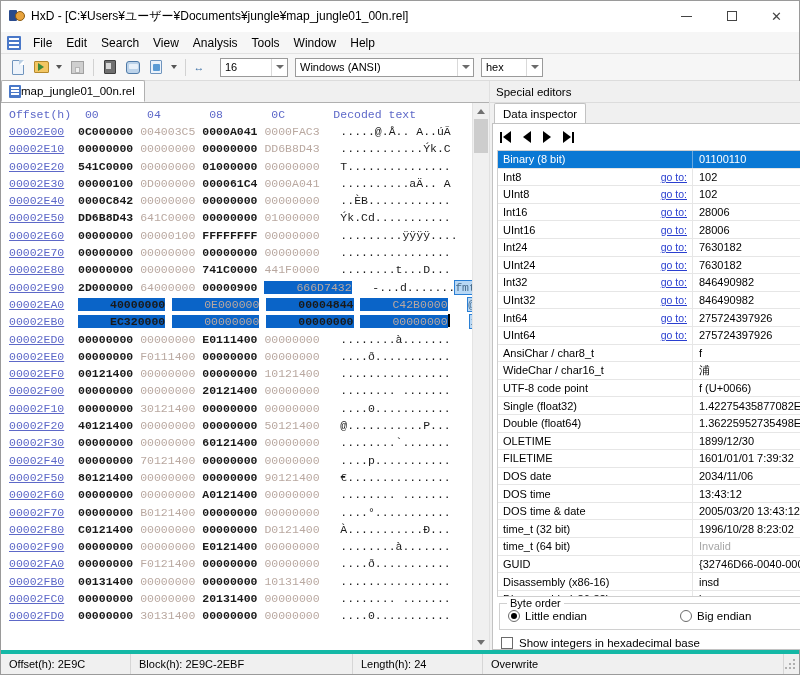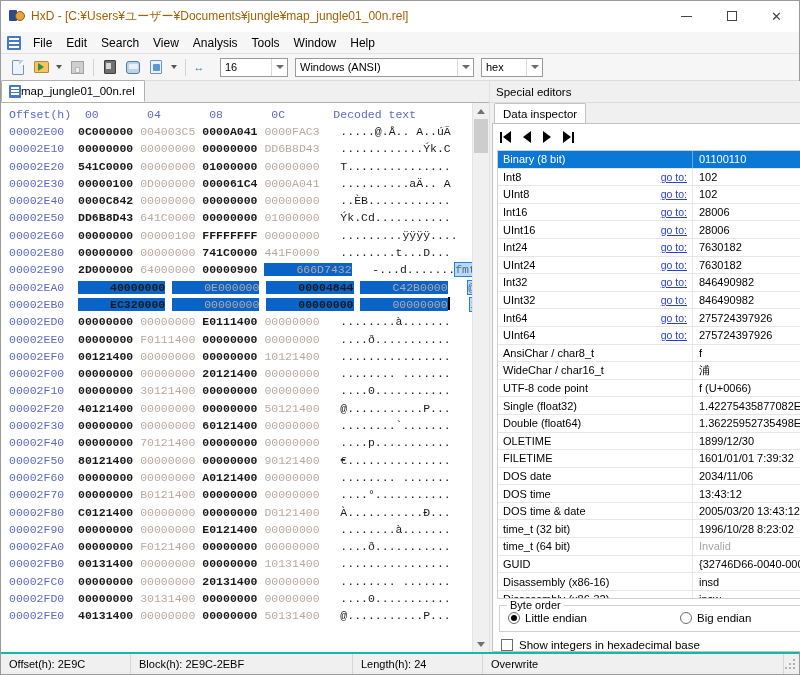--- a/index.html
+++ b/index.html
@@ -11,21 +11,21 @@
   .app{position:relative;width:800px;height:675px;background:#ffffff;
        border:1px solid #9a9a9a;box-sizing:border-box;display:flex;flex-direction:column;}
 
   
   .titlebar{height:30px;flex:0 0 30px;background:#ffffff;display:flex;align-items:center;
             border-bottom:1px solid #ffffff;}
   .tb-icon{width:16px;height:16px;margin:0 6px 0 8px;position:relative;flex:0 0 16px;}
   .tb-icon .sq{position:absolute;left:0;top:2px;width:8px;height:11px;background:#2a4b8d;border-radius:1px;}
   .tb-icon .ci{position:absolute;left:6px;top:3px;width:10px;height:10px;border-radius:50%;
                background:#e8a33d;border:1px solid #8a5a12;box-sizing:border-box;}
-  .tb-title{font-size:12px;color:#a16207;white-space:nowrap;overflow:hidden;}
+  .tb-title{font-size:12px;color:#000000;white-space:nowrap;overflow:hidden;}
   .wctrls{margin-left:auto;display:flex;height:30px;}
   .wbtn{width:45px;height:30px;display:flex;align-items:center;justify-content:center;color:#444;}
   .glyph-min{width:11px;height:1px;background:#444;}
   .glyph-max{width:10px;height:10px;border:1px solid #444;box-sizing:border-box;}
   .glyph-close{font-size:13px;line-height:1;font-family:"DejaVu Sans",sans-serif;}
 
   
   .menubar{height:21px;flex:0 0 21px;display:flex;align-items:center;background:#f6f6f6;
            border-bottom:1px solid #e2e2e2;padding-left:4px;}
   .mm-icon{width:14px;height:14px;margin:0 5px 0 2px;position:relative;flex:0 0 14px;}
@@ -85,21 +85,21 @@
   .dtab .fi:after{content:"";position:absolute;left:2px;top:2px;right:2px;height:2px;background:#fff;
                   box-shadow:0 3px 0 #fff,0 6px 0 #fff;}
 
   
   .hexwrap{flex:1;display:flex;min-height:0;background:#fff;}
   .hexarea{flex:1;min-width:0;overflow:hidden;background:#fff;padding-left:8px;}
   .hexhdr{font-family:"Liberation Mono","DejaVu Sans Mono",monospace;font-size:11.5px;color:#5d68c8;
           height:17px;line-height:17px;white-space:pre;padding-top:3px;}
   .hexrow{font-family:"Liberation Mono","DejaVu Sans Mono",monospace;font-size:11.5px;
           height:17.3px;line-height:17.3px;white-space:pre;}
-  .off{color:#5d68c8;}
+  .off{color:#5d68c8;text-decoration:underline;}
   .g{display:inline;}
   .g.dim{color:#b9a8a0;}
   .g.bold{color:#1a1a1a;font-weight:bold;}
   .txt{color:#1a1a1a;}
   .sel{background:#0a64c8;color:#ffffff;padding-left:32px;}
   .selt{background:#b8d8f5;color:#4a6d8c;outline:1px solid #2a7fd4;}
   .caretbar{display:inline-block;width:2px;height:13px;background:#000;vertical-align:-2px;}
 
   
   .vsb{width:16px;flex:0 0 16px;background:#f0f0f0;border-left:1px solid #e4e4e4;
@@ -141,21 +141,21 @@
   .radio{display:flex;align-items:flex-end;gap:5px;font-size:11.5px;}
   .radio.r2{margin-left:93px;}
   .rdot{width:12px;height:12px;border-radius:50%;border:1px solid #6b6b6b;background:#fff;
         display:flex;align-items:center;justify-content:center;box-sizing:border-box;}
   .rdot i{width:6px;height:6px;border-radius:50%;background:#000;display:none;}
   .rdot.on i{display:block;}
   .chkline{display:flex;align-items:center;gap:6px;margin:7px 0 0 8px;font-size:11.5px;}
   .chk{width:12px;height:12px;border:1px solid #6b6b6b;background:#fff;box-sizing:border-box;}
 
   
-  .status{height:20px;flex:0 0 20px;background:#f0f0f0;border-top:2px solid #14b8a6;display:flex;
+  .status{height:20px;flex:0 0 20px;background:#f0f0f0;border-top:4px solid #14b8a6;display:flex;
           align-items:center;font-size:11px;}
   .st{padding-left:8px;border-right:1px solid #d6d6d6;height:20px;line-height:20px;box-sizing:border-box;
       white-space:nowrap;overflow:hidden;}
   .st1{width:130px;flex:0 0 130px;}
   .st2{width:222px;flex:0 0 222px;}
   .st3{width:130px;flex:0 0 130px;}
   .st4{flex:1;}
   .grip{width:12px;height:12px;margin-left:auto;margin-right:3px;position:relative;}
   .grip:before{content:"";position:absolute;right:1px;bottom:1px;width:2px;height:2px;background:#b0b0b0;
     box-shadow:-4px 0 0 #b0b0b0,-8px 0 0 #b0b0b0,0 -4px 0 #b0b0b0,-4px -4px 0 #b0b0b0,0 -8px 0 #b0b0b0;}
@@ -259,20 +259,21 @@
         <div class="hexarea">
           <div class="hexhdr"><span id="hdr">Offset(h)  00       04       08       0C       Decoded text</span></div>
           <div id="hexrows">
               <div class="hexrow"><span class="off">00002E00</span>  <span class="g bold">0C000000</span> <span class="g dim">004003C5</span> <span class="g bold">0000A041</span> <span class="g dim">0000FAC3</span>   <span class="txt">.....@.Å.. A..úÃ</span></div>
               <div class="hexrow"><span class="off">00002E10</span>  <span class="g bold">00000000</span> <span class="g dim">00000000</span> <span class="g bold">00000000</span> <span class="g dim">DD6B8D43</span>   <span class="txt">............Ýk.C</span></div>
               <div class="hexrow"><span class="off">00002E20</span>  <span class="g bold">541C0000</span> <span class="g dim">00000000</span> <span class="g bold">01000000</span> <span class="g dim">00000000</span>   <span class="txt">T...............</span></div>
               <div class="hexrow"><span class="off">00002E30</span>  <span class="g bold">00000100</span> <span class="g dim">0D000000</span> <span class="g bold">000061C4</span> <span class="g dim">0000A041</span>   <span class="txt">..........aÄ.. A</span></div>
               <div class="hexrow"><span class="off">00002E40</span>  <span class="g bold">0000C842</span> <span class="g dim">00000000</span> <span class="g bold">00000000</span> <span class="g dim">00000000</span>   <span class="txt">..ÈB............</span></div>
               <div class="hexrow"><span class="off">00002E50</span>  <span class="g bold">DD6B8D43</span> <span class="g dim">641C0000</span> <span class="g bold">00000000</span> <span class="g dim">01000000</span>   <span class="txt">Ýk.Cd...........</span></div>
               <div class="hexrow"><span class="off">00002E60</span>  <span class="g bold">00000000</span> <span class="g dim">00000100</span> <span class="g bold">FFFFFFFF</span> <span class="g dim">00000000</span>   <span class="txt">.........ÿÿÿÿ....</span></div>
+              <div class="hexrow"><span class="off">00002E70</span>  <span class="g bold">00000000</span> <span class="g dim">00000000</span> <span class="g bold">00000000</span> <span class="g dim">00000000</span>   <span class="txt">................</span></div>
               <div class="hexrow"><span class="off">00002E80</span>  <span class="g bold">00000000</span> <span class="g dim">00000000</span> <span class="g bold">741C0000</span> <span class="g dim">441F0000</span>   <span class="txt">........t...D...</span></div>
               <div class="hexrow"><span class="off">00002E90</span>  <span class="g bold">2D000000</span> <span class="g dim">64000000</span> <span class="g bold">00000900</span> <span class="g dim sel">666D7432</span>   <span class="txt">-...d.......</span><span class="txt selt">fmt2</span></div>
               <div class="hexrow"><span class="off">00002EA0</span>  <span class="g bold sel">40000000</span> <span class="g dim sel">0E000000</span> <span class="g bold sel">00004844</span> <span class="g dim sel">C42B0000</span>   <span class="txt selt">@.........HDÄ+..</span></div>
               <div class="hexrow"><span class="off">00002EB0</span>  <span class="g bold sel">EC320000</span> <span class="g dim sel">00000000</span> <span class="g bold sel">00000000</span> <span class="g dim sel">00000000</span><span class="caretbar"></span>   <span class="txt selt">ì2..............</span></div>
               <div class="hexrow"><span class="off">00002ED0</span>  <span class="g bold">00000000</span> <span class="g dim">00000000</span> <span class="g bold">E0111400</span> <span class="g dim">00000000</span>   <span class="txt">........à.......</span></div>
               <div class="hexrow"><span class="off">00002EE0</span>  <span class="g bold">00000000</span> <span class="g dim">F0111400</span> <span class="g bold">00000000</span> <span class="g dim">00000000</span>   <span class="txt">....ð...........</span></div>
               <div class="hexrow"><span class="off">00002EF0</span>  <span class="g bold">00121400</span> <span class="g dim">00000000</span> <span class="g bold">00000000</span> <span class="g dim">10121400</span>   <span class="txt">................</span></div>
               <div class="hexrow"><span class="off">00002F00</span>  <span class="g bold">00000000</span> <span class="g dim">00000000</span> <span class="g bold">20121400</span> <span class="g dim">00000000</span>   <span class="txt">........ .......</span></div>
               <div class="hexrow"><span class="off">00002F10</span>  <span class="g bold">00000000</span> <span class="g dim">30121400</span> <span class="g bold">00000000</span> <span class="g dim">00000000</span>   <span class="txt">....0...........</span></div>
               <div class="hexrow"><span class="off">00002F20</span>  <span class="g bold">40121400</span> <span class="g dim">00000000</span> <span class="g bold">00000000</span> <span class="g dim">50121400</span>   <span class="txt">@...........P...</span></div>
@@ -280,21 +281,20 @@
               <div class="hexrow"><span class="off">00002F40</span>  <span class="g bold">00000000</span> <span class="g dim">70121400</span> <span class="g bold">00000000</span> <span class="g dim">00000000</span>   <span class="txt">....p...........</span></div>
               <div class="hexrow"><span class="off">00002F50</span>  <span class="g bold">80121400</span> <span class="g dim">00000000</span> <span class="g bold">00000000</span> <span class="g dim">90121400</span>   <span class="txt">€...............</span></div>
               <div class="hexrow"><span class="off">00002F60</span>  <span class="g bold">00000000</span> <span class="g dim">00000000</span> <span class="g bold">A0121400</span> <span class="g dim">00000000</span>   <span class="txt">........ .......</span></div>
               <div class="hexrow"><span class="off">00002F70</span>  <span class="g bold">00000000</span> <span class="g dim">B0121400</span> <span class="g bold">00000000</span> <span class="g dim">00000000</span>   <span class="txt">....°...........</span></div>
               <div class="hexrow"><span class="off">00002F80</span>  <span class="g bold">C0121400</span> <span class="g dim">00000000</span> <span class="g bold">00000000</span> <span class="g dim">D0121400</span>   <span class="txt">À...........Ð...</span></div>
               <div class="hexrow"><span class="off">00002F90</span>  <span class="g bold">00000000</span> <span class="g dim">00000000</span> <span class="g bold">E0121400</span> <span class="g dim">00000000</span>   <span class="txt">........à.......</span></div>
               <div class="hexrow"><span class="off">00002FA0</span>  <span class="g bold">00000000</span> <span class="g dim">F0121400</span> <span class="g bold">00000000</span> <span class="g dim">00000000</span>   <span class="txt">....ð...........</span></div>
               <div class="hexrow"><span class="off">00002FB0</span>  <span class="g bold">00131400</span> <span class="g dim">00000000</span> <span class="g bold">00000000</span> <span class="g dim">10131400</span>   <span class="txt">................</span></div>
               <div class="hexrow"><span class="off">00002FC0</span>  <span class="g bold">00000000</span> <span class="g dim">00000000</span> <span class="g bold">20131400</span> <span class="g dim">00000000</span>   <span class="txt">........ .......</span></div>
               <div class="hexrow"><span class="off">00002FD0</span>  <span class="g bold">00000000</span> <span class="g dim">30131400</span> <span class="g bold">00000000</span> <span class="g dim">00000000</span>   <span class="txt">....0...........</span></div>
-              <div class="hexrow"><span class="off">00002FE0</span>  <span class="g bold">40131400</span> <span class="g dim">00000000</span> <span class="g bold">00000000</span> <span class="g dim">50131400</span>   <span class="txt">@...........P...</span></div>
             </div>
         </div>
         <div class="vsb">
           <div class="sb-arrow">
               <span class="sb-up"></span>
             </div>
           <div class="sb-track">
               <div class="sb-thumb"></div>
             </div>
           <div class="sb-arrow">

